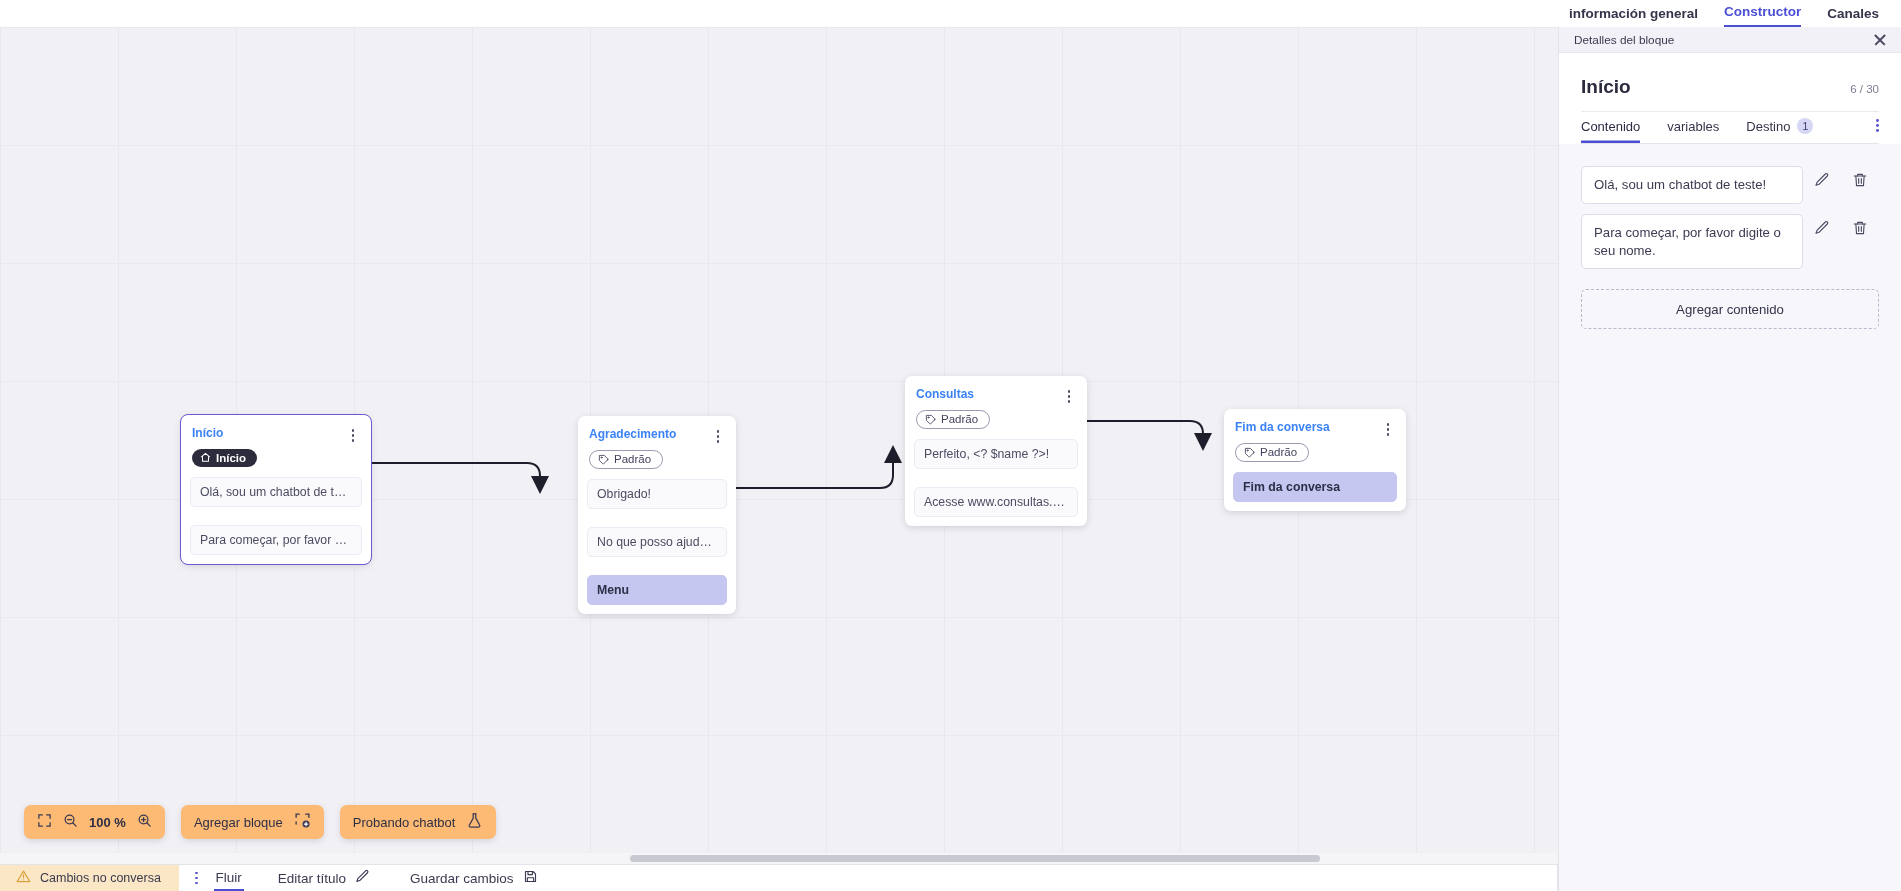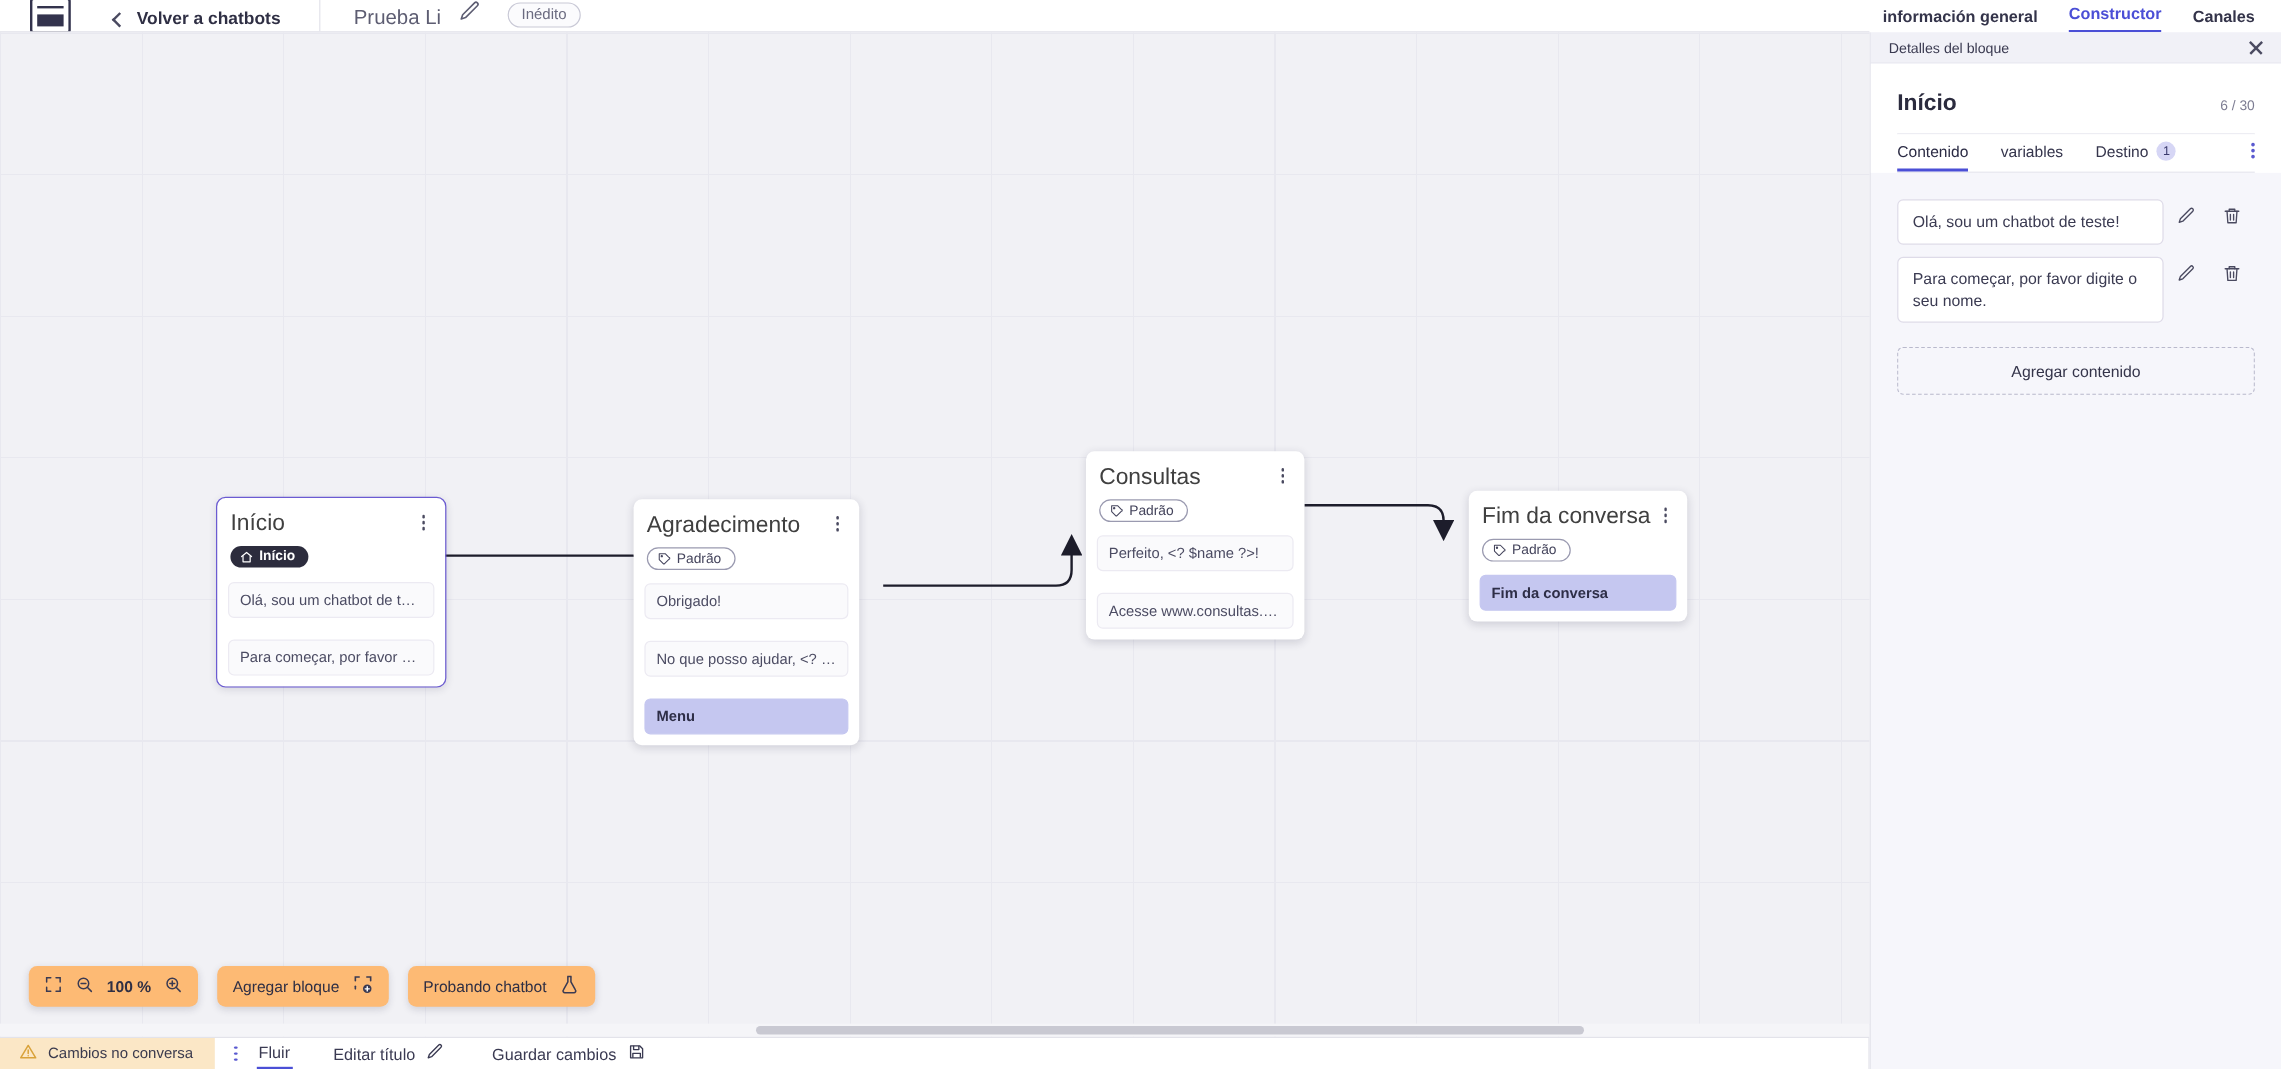--- a/index.html
+++ b/index.html
@@ -91,21 +91,21 @@
     background: #ffffff;
     border-radius: 7px;
     box-shadow: 0 2px 7px rgba(40,40,70,.16);
     padding: 0 0 9px 0;
   }
   .node.selected { outline: 1.6px solid #6b5bd2; }
   .node-head {
     display: flex; align-items: flex-start; justify-content: space-between;
     padding: 11px 11px 0 11px;
   }
-  .node-title { font-size: 19px; color: #404040; font-weight: 400; }
+  .node-title { font-size: 12px; color: #3b82f6; font-weight: 700; }
   .kebab { width: 14px; display:flex; flex-direction: column; align-items:center; gap:2.5px; cursor:pointer; padding-top:3px;}
   .kebab i { width: 2.6px; height: 2.6px; background: #4a4a60; border-radius: 50%; display:block; }
   .node-badges { padding: 7px 11px 0 11px; }
   .badge-start {
     display: inline-flex; align-items: center; gap: 5px;
     background: #2c2c3d; color: #ffffff;
     border-radius: 13px; padding: 3px 11px 3px 8px; font-size: 11.5px; font-weight: 700;
   }
   .badge-default {
     display: inline-flex; align-items: center; gap: 5px;
@@ -225,35 +225,20 @@
     margin: 20px 22px 0; border: 1.4px dashed #b9b9cc; border-radius: 5px;
     height: 40px; display: flex; align-items: center; justify-content: center;
     font-size: 13.2px; color: #34344a; cursor: pointer; background: transparent;
   }
 </style>
 </head>
 <body>
 
 <div id="app">
 
-  <div class="topbar">
-    <div class="logo-box"></div>
-    <div class="hdr-back">
-      <span class="chev-left"></span>
-      <span class="hdr-back-label">Volver a chatbots</span>
-    </div>
-    <div class="hdr-sep"></div>
-    <div class="hdr-title">Prueba Li</div>
-    <span class="hdr-pencil">
-      <svg width="19" height="19" viewBox="0 0 24 24" fill="none" stroke="#5d5d72" stroke-width="1.7" stroke-linecap="round" stroke-linejoin="round">
-          <path d="M17 3a2.1 2.1 0 0 1 3 3L7.5 18.5 3 20l1.5-4.5L17 3z"></path>
-        </svg>
-    </span>
-    <span class="hdr-badge">Inédito</span>
-  </div>
 
   <div class="righttabs">
     <div class="rtab">información general</div>
     <div class="rtab active">Constructor</div>
     <div class="rtab">Canales</div>
   </div>
 
   <div class="canvas">
 
     <svg class="edges" width="1558" height="837">
@@ -287,21 +272,21 @@
             </svg>
           <span>Início</span>
         </span>
       </div>
       <div class="node-body">
         <div class="msg">Olá, sou um chatbot de teste!</div>
         <div class="msg">Para começar, por favor digite o ...</div>
       </div>
     </div>
 
-    <div class="node" style="left:528px; top:389px; width:188px;">
+    <div class="node" style="left:578px; top:389px; width:158px;">
       <div class="node-head">
         <span class="node-title">Agradecimento</span>
         <span class="kebab">
             <i></i>
             <i></i>
             <i></i>
           </span>
       </div>
       <div class="node-badges">
         <span class="badge-default">

